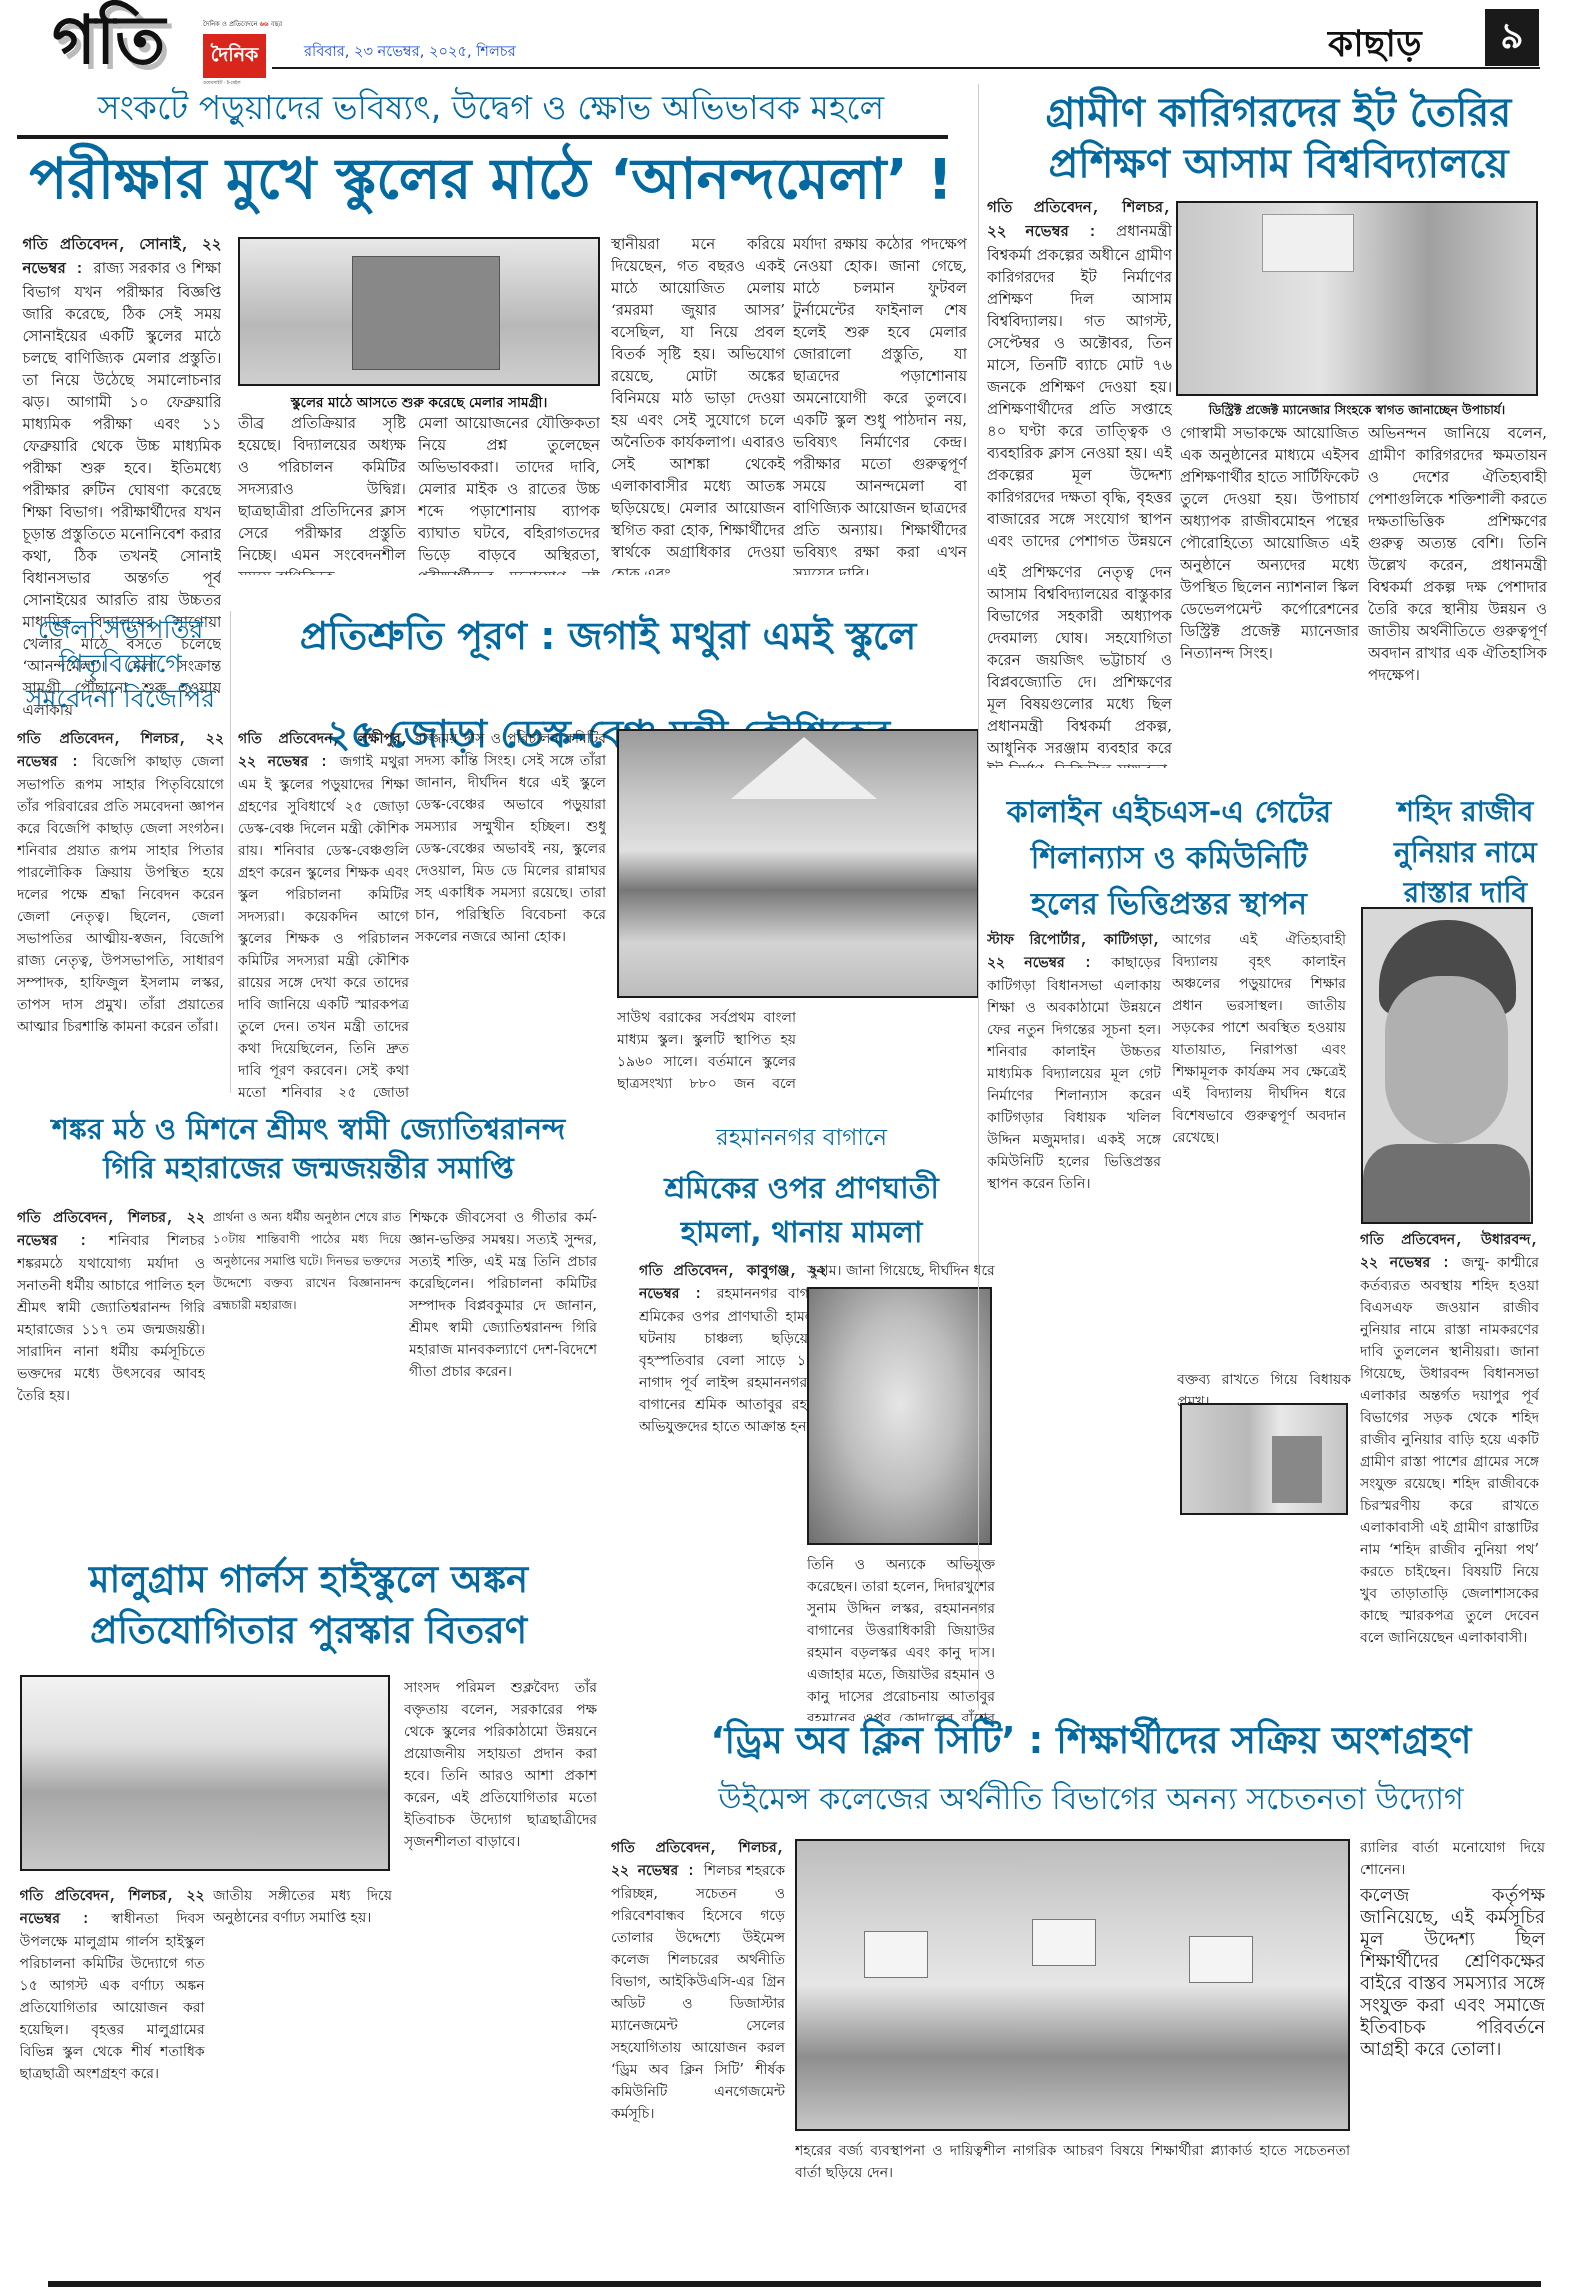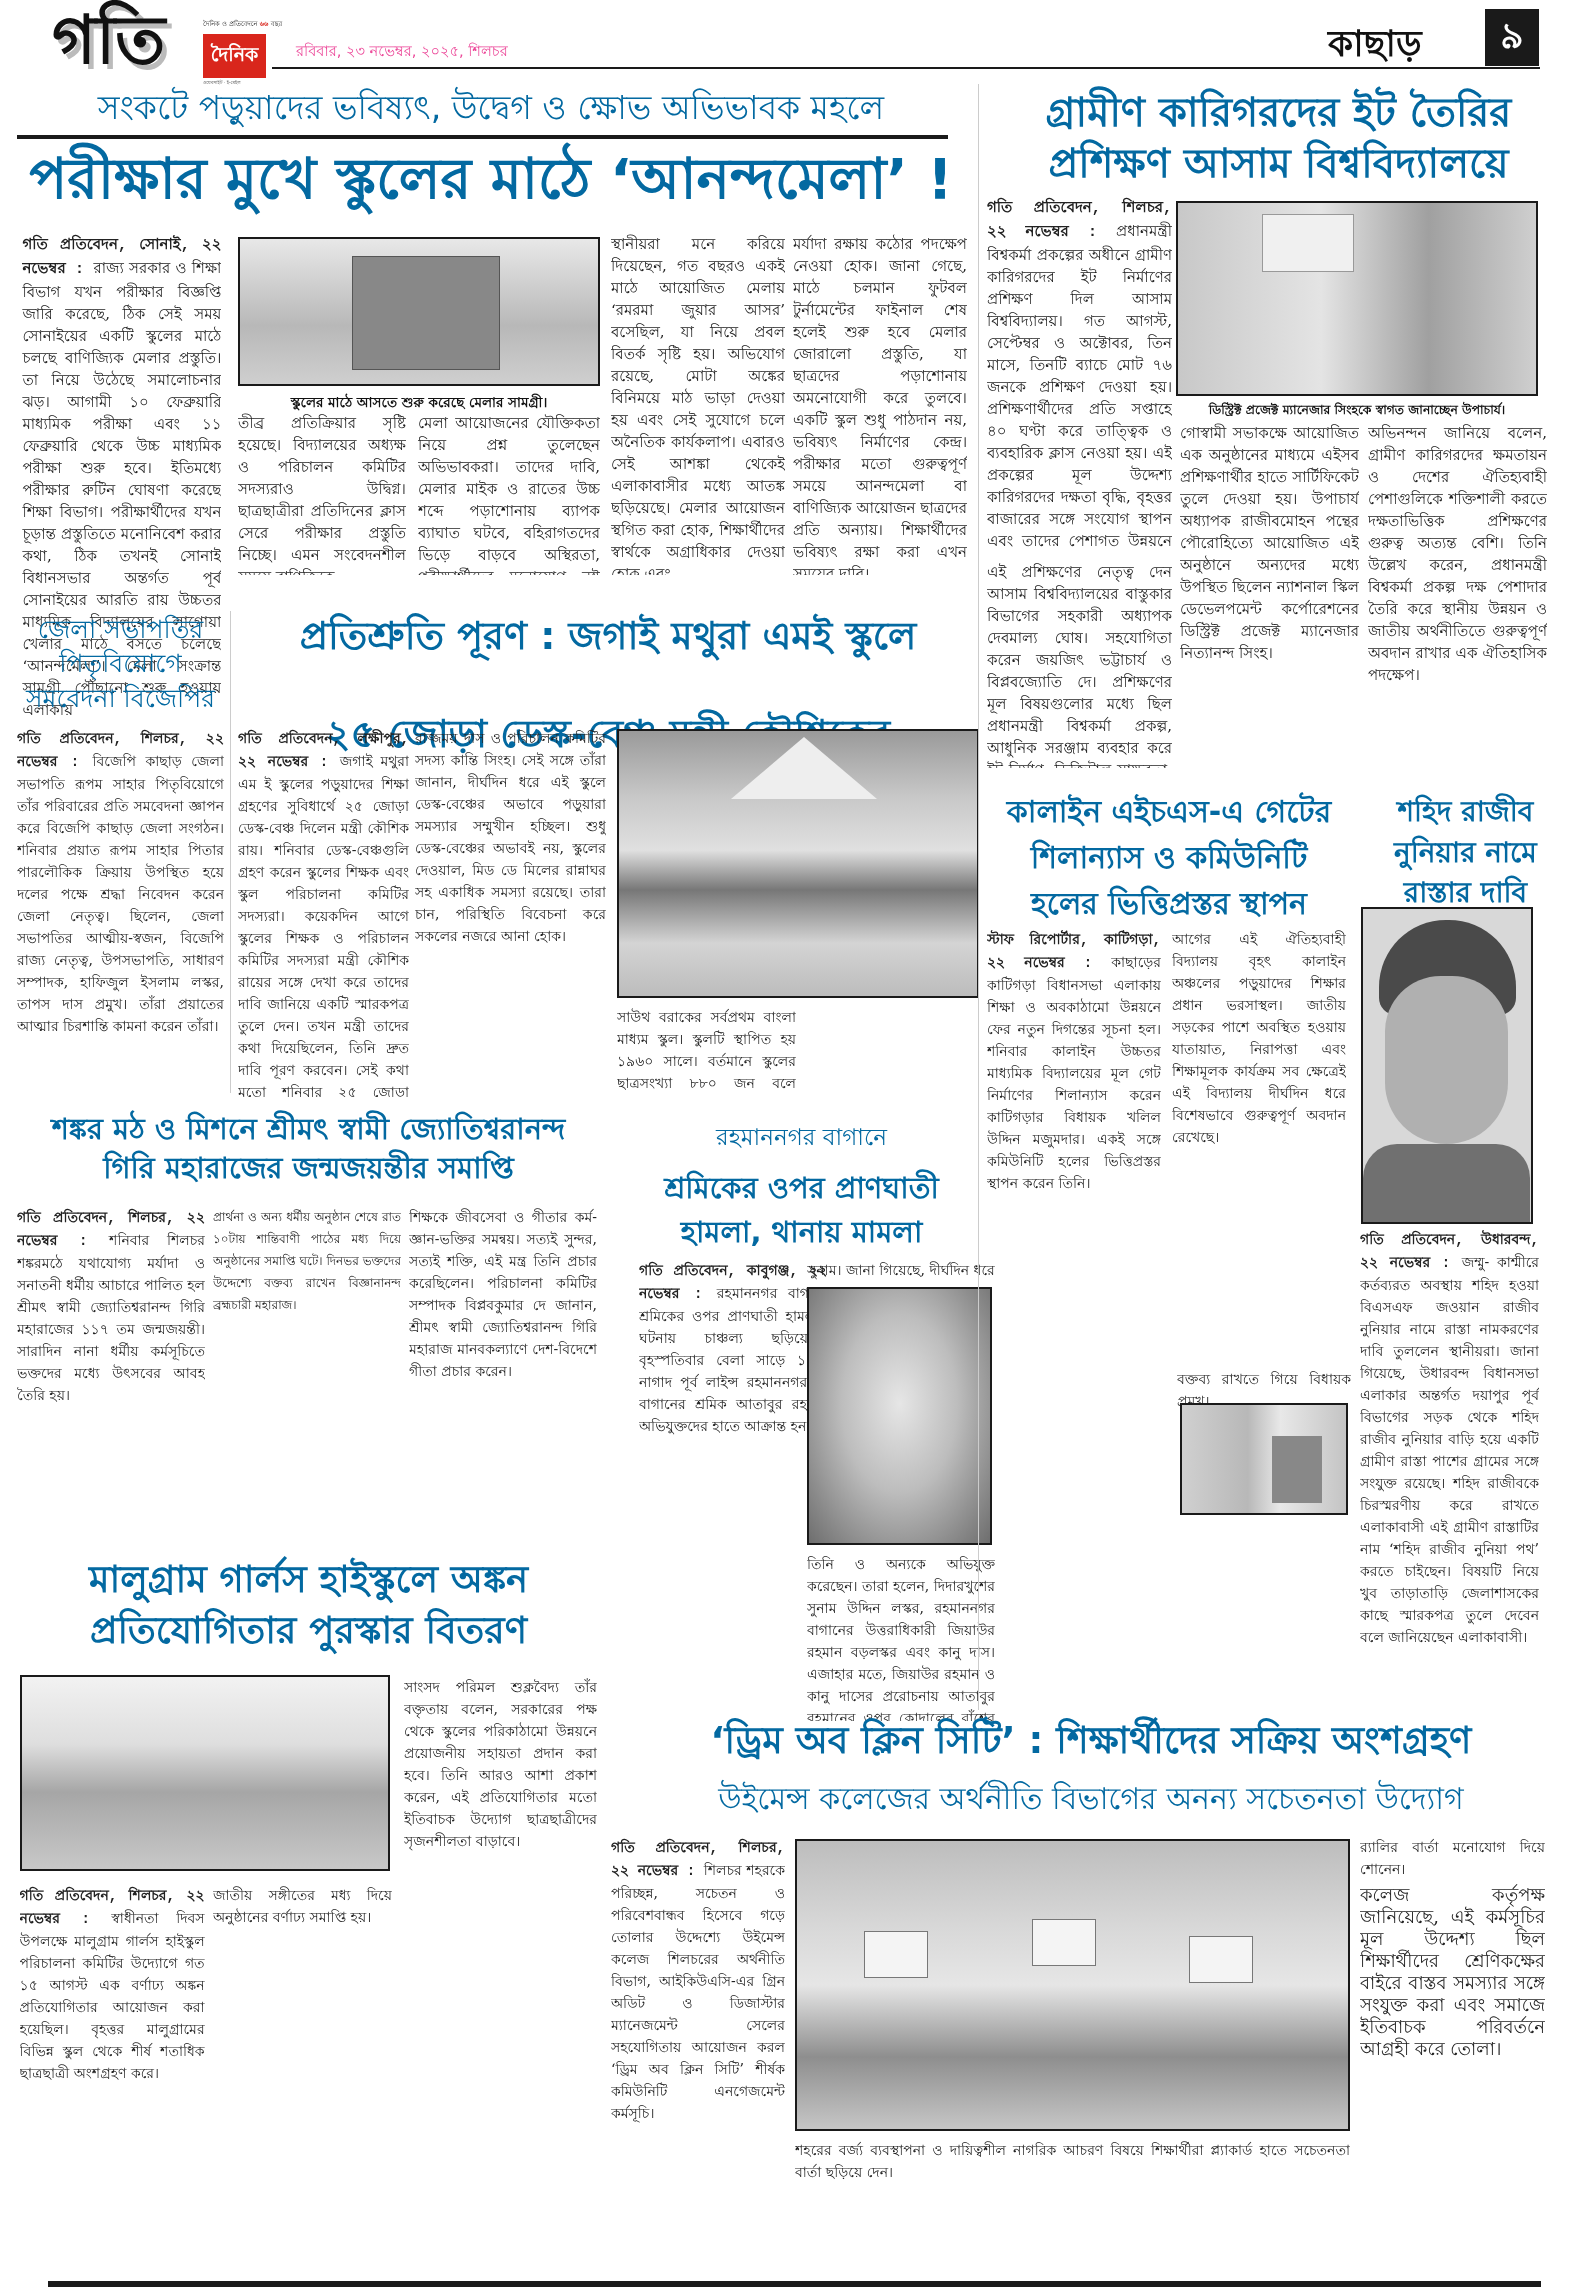--- a/index.html
+++ b/index.html
@@ -11,21 +11,21 @@
   .body b{font-family:Liberation Mono, monospace;}
   .photo{position:absolute;border:2.8px solid #1a1a1a;box-sizing:border-box;overflow:hidden;}
   .caption{position:absolute;font-family:"DejaVu Sans",sans-serif;font-weight:bold;font-size:14.6px;color:#111;text-align:center;white-space:nowrap;}
   .masthead-logo{position:absolute;left:52px;top:5.6px;font-family:"DejaVu Serif",serif;font-weight:bold;font-size:67px;color:#111;text-shadow:4.5px 4.5px 0 #bbb;line-height:1;}
   .brand-box{position:absolute;left:203px;top:34px;width:63px;height:44px;background:#d9261c;color:#fff;font-weight:bold;font-size:19px;display:flex;align-items:center;justify-content:center;}
   .brand-top{position:absolute;left:203px;top:18px;font-size:6.7px;color:#222;}
   .brand-top span{color:#d9261c;font-weight:bold;}
   .brand-sub{position:absolute;left:203px;top:80px;font-size:4.5px;color:#444;width:67px;}
   .page-num{position:absolute;left:1485px;top:9px;width:54px;height:57px;background:#1a1a1a;color:#fff;font-size:36px;font-weight:bold;display:flex;align-items:center;justify-content:center;}
   .section{position:absolute;left:1328px;top:15.7px;font-size:36px;font-weight:bold;color:#111;}
-  .dateline{position:absolute;left:296px;top:40px;font-size:14.6px;color:#ec4899;}
+  .dateline{position:absolute;left:304px;top:40px;font-size:14.6px;color:#1d4ed8;}
   .colrule{position:absolute;width:1.1px;background:#ccc;}
 </style>
 </head>
 <body>
 
 <div>
   <div class="masthead-logo">গতি</div>
   <div class="brand-top">
     <span style="color:#222;font-weight:normal">দৈনিক ও প্রতিবেদনে </span>
     <span>৬৬ </span>

